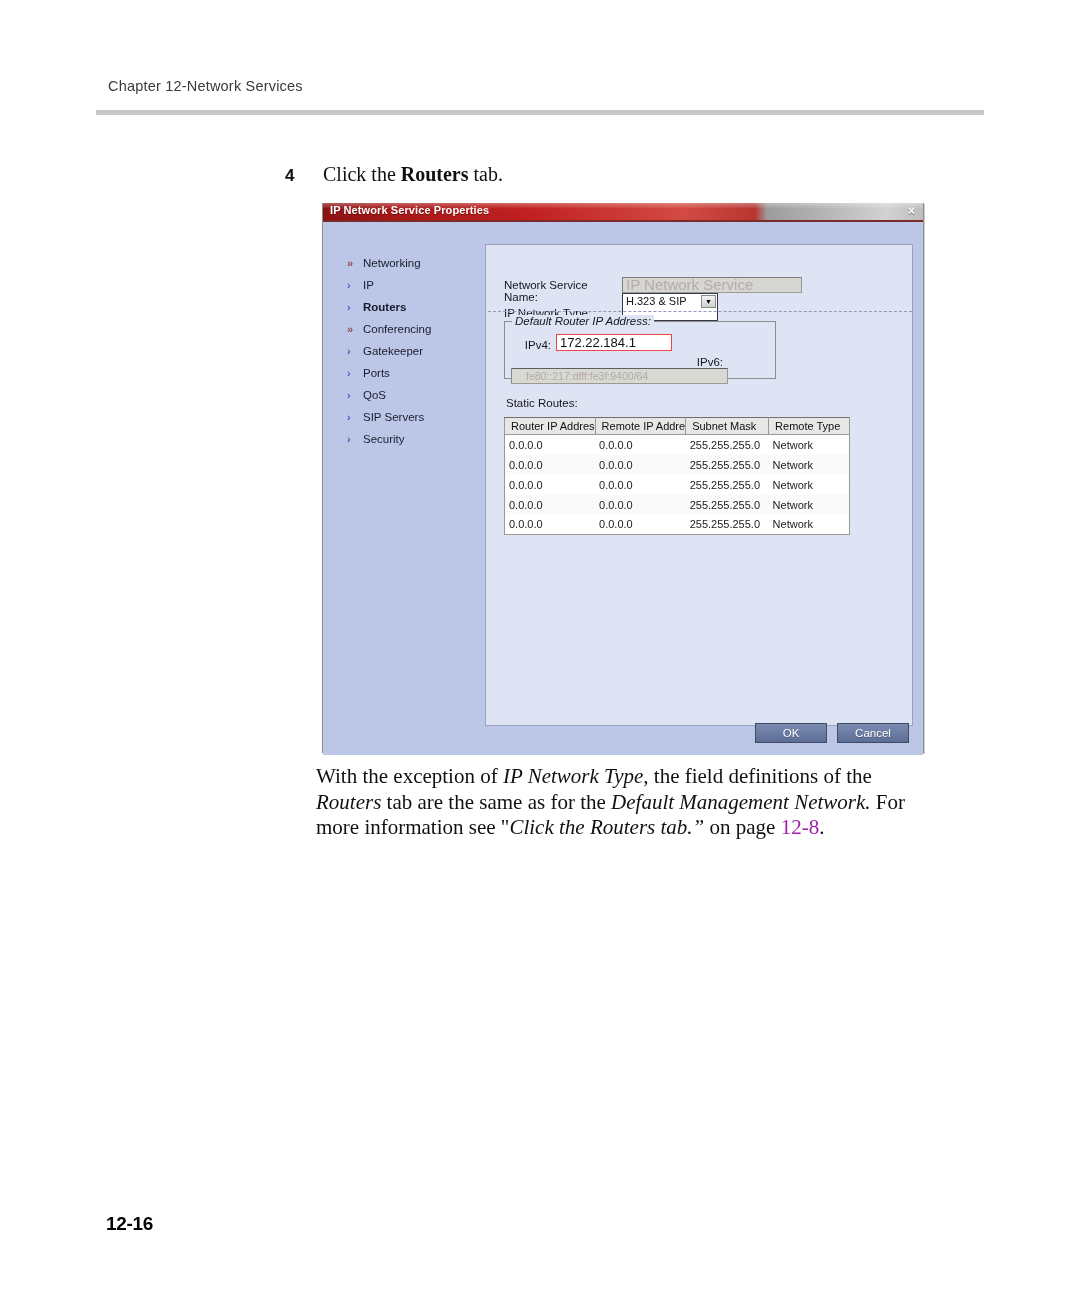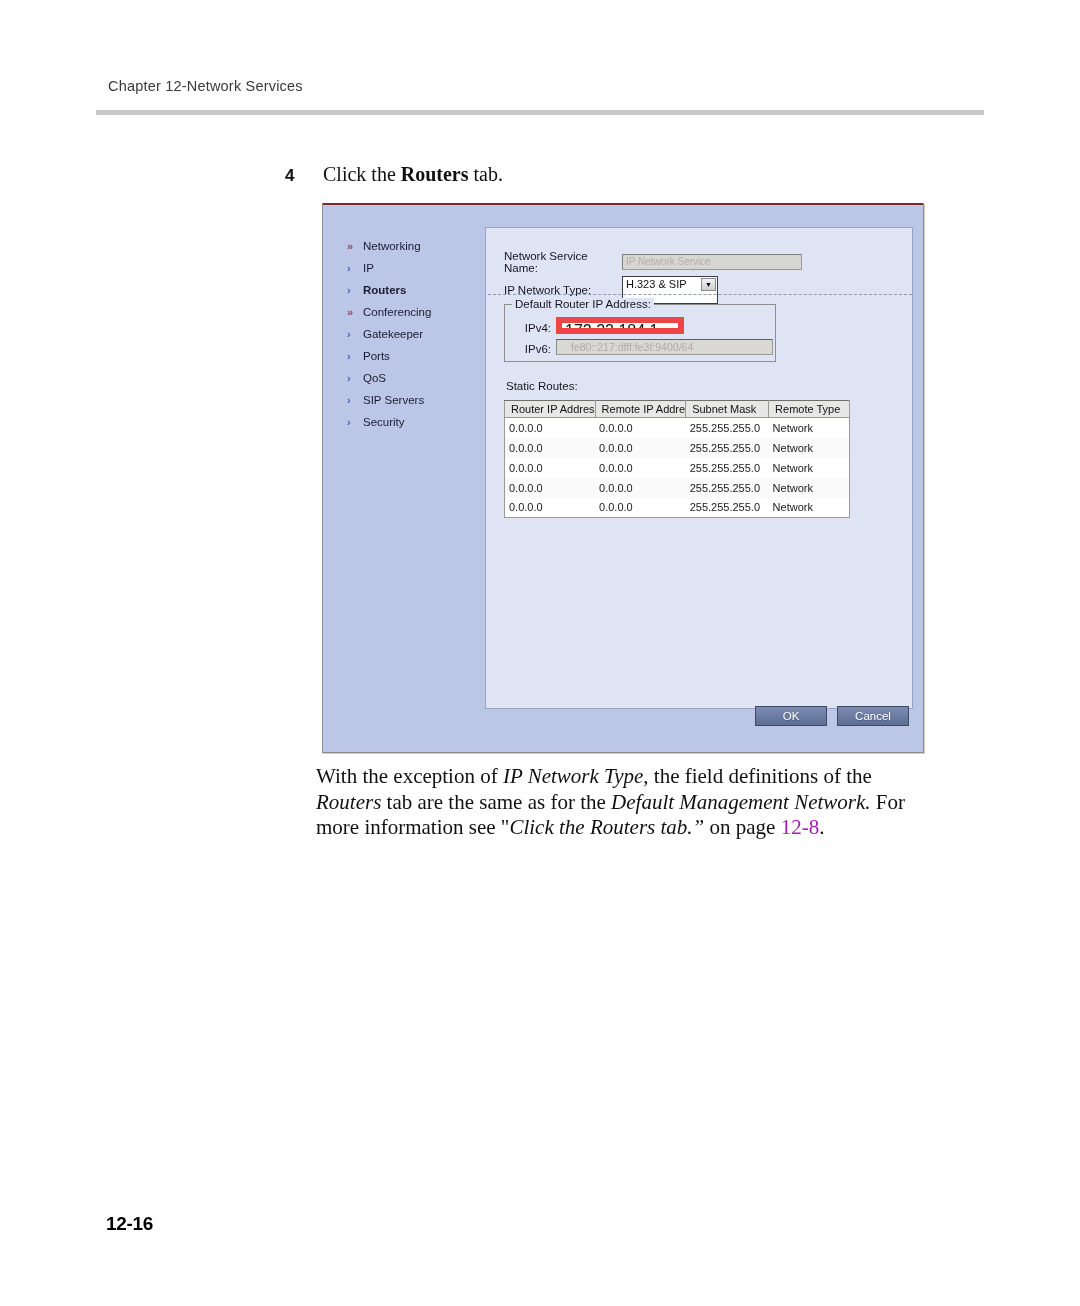--- a/index.html
+++ b/index.html
@@ -151,30 +151,30 @@
     border: 1px solid #9aa3bd;
     box-sizing: border-box;
   }
   .field-row {
     position: absolute;
     display: flex;
     align-items: center;
     font-size: 11.5px;
     color: #15151f;
   }
-  .field-label { width: 118px; }
+  .field-label { width: 118px; margin-top: 12px; }
   .txt-disabled {
     width: 180px;
     height: 16px;
     background: #d6d6d2;
     border: 1px solid #9b9b96;
     border-top-color: #7e7e79;
     border-left-color: #7e7e79;
     box-sizing: border-box;
-    font-size: 10px;
+    font-size: 15px;
     color: #b8aba6;
     line-height: 14px;
     padding: 0 3px;
     overflow: hidden;
     white-space: nowrap;
   }
   .combo {
     position: relative;
     width: 96px;
     height: 28px;
@@ -217,36 +217,37 @@
     box-sizing: border-box;
   }
   .group-legend {
     position: absolute;
     left: 7px;
     top: -7px;
     background: #dfe4f5;
     padding: 0 3px;
     font-size: 11.5px;
     color: #15151f;
+    font-style: italic;
   }
   .g-row {
     position: absolute;
     display: flex;
     align-items: flex-end;
     font-size: 11.5px;
     color: #15151f;
   }
   .g-label { width: 40px; text-align: right; margin-right: 5px; }
   .txt-active {
-    width: 128px;
+    width: 116px;
     height: 17px;
     background: #ffffff;
-    border: 6px solid #ef4444;
-    box-sizing: border-box;
-    font-size: 16px;
+    border: 1px solid #ef4444;
+    box-sizing: border-box;
+    font-size: 13px;
     color: #111;
     line-height: 15px;
     padding: 0 3px;
     white-space: nowrap;
     overflow: hidden;
   }
   .txt-dis6 {
     width: 217px;
     height: 16px;
     background: #d9d9d4;
@@ -363,20 +364,24 @@
 
 <div class="page-header">Chapter 12-Network Services</div>
 <div class="header-rule"></div>
 
 <div class="step-line">
   <span class="step-num">4</span><span class="step-text"><span>Click the </span><b>Routers</b><span> tab.</span></span>
 </div>
 
 <div class="dialog">
 
+  <div class="titlebar">
+    <span class="title-text">IP Network Service Properties</span>
+    <span class="title-close">×</span>
+  </div>
 
   <div class="dialog-body">
 
     <div class="nav">
       <div class="nav-item">
         <span class="chev dbl">»</span>
         <span>Networking</span>
       </div>
       <div class="nav-item">
         <span class="chev">›</span>
@@ -428,21 +433,21 @@
       </div>
 
       <div class="divider-dotted"></div>
 
       <div class="groupbox">
         <span class="group-legend">Default Router IP Address:</span>
         <div class="g-row" style="left:6px; top:12px;">
           <span class="g-label">IPv4:</span>
           <span class="txt-active">172.22.184.1</span>
         </div>
-        <div class="g-row" style="left:6px; top:34px;">
+        <div class="g-row" style="left:6px; top:34px;flex-direction:column;">
           <span class="g-label">IPv6:</span>
           <span class="txt-dis6">fe80::217:dfff:fe3f:9400/64</span>
         </div>
       </div>
 
       <div class="sr-label">Static Routes:</div>
 
       <table class="sr-table">
         <thead>
           <tr>

